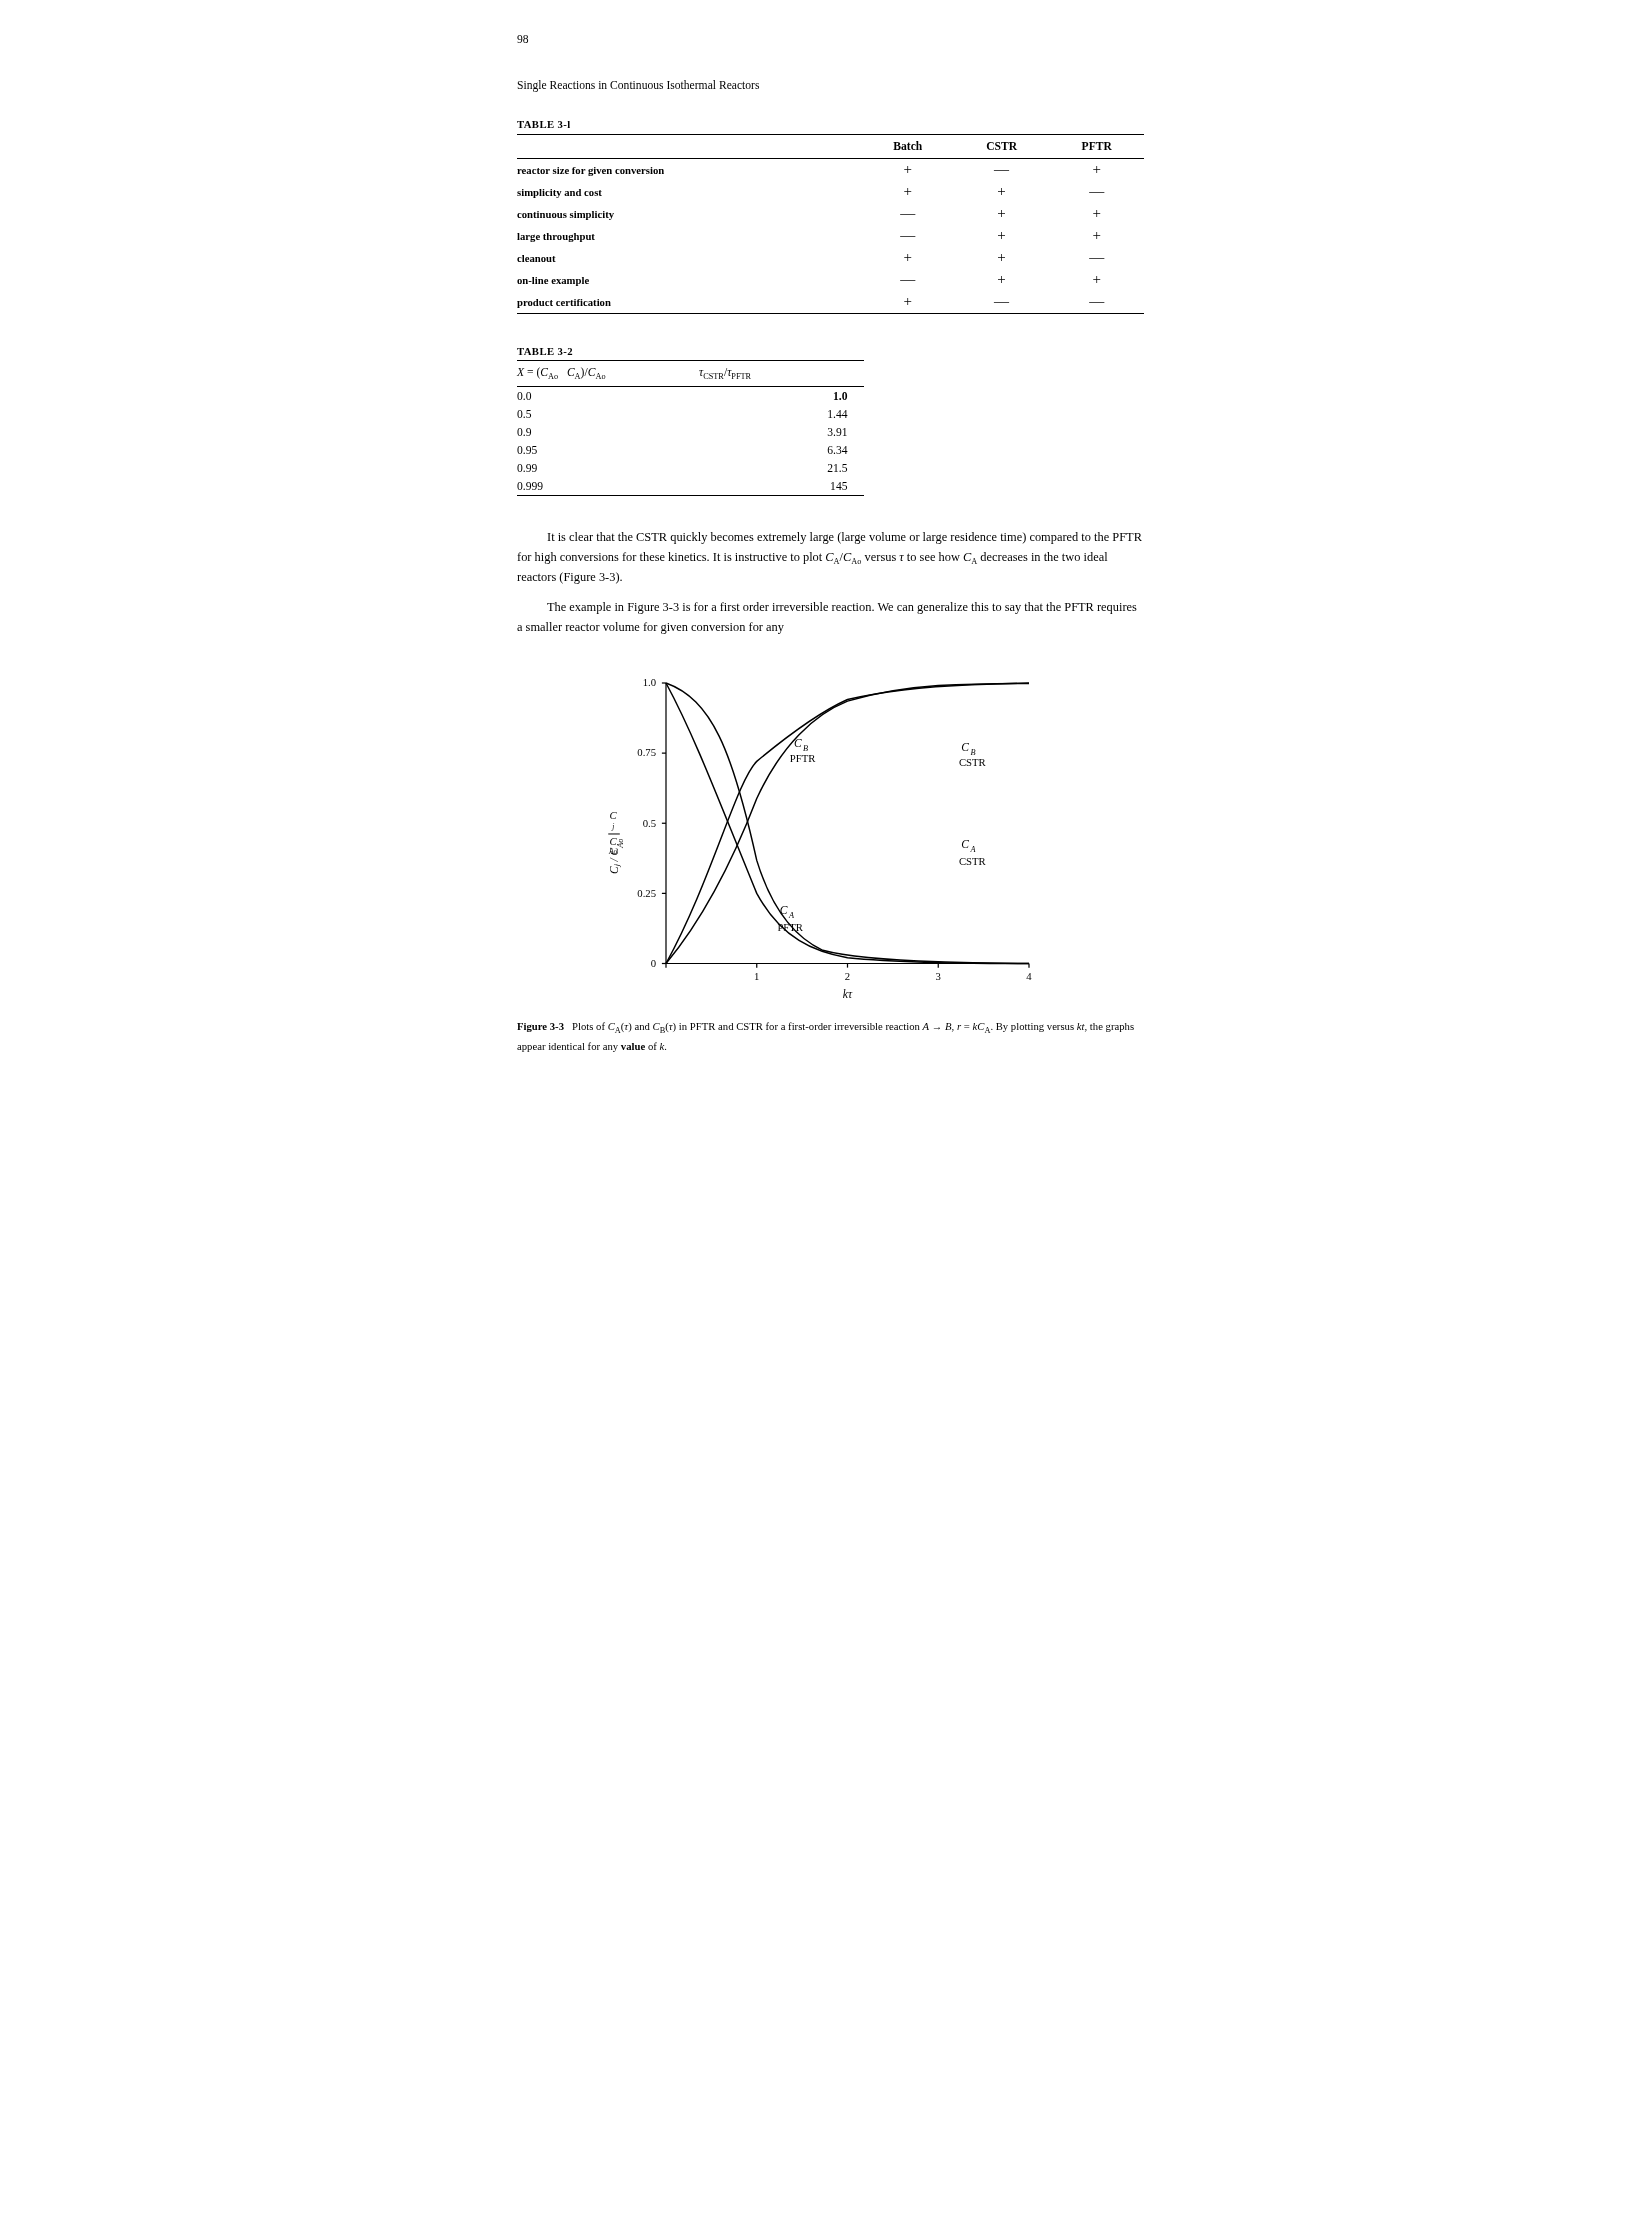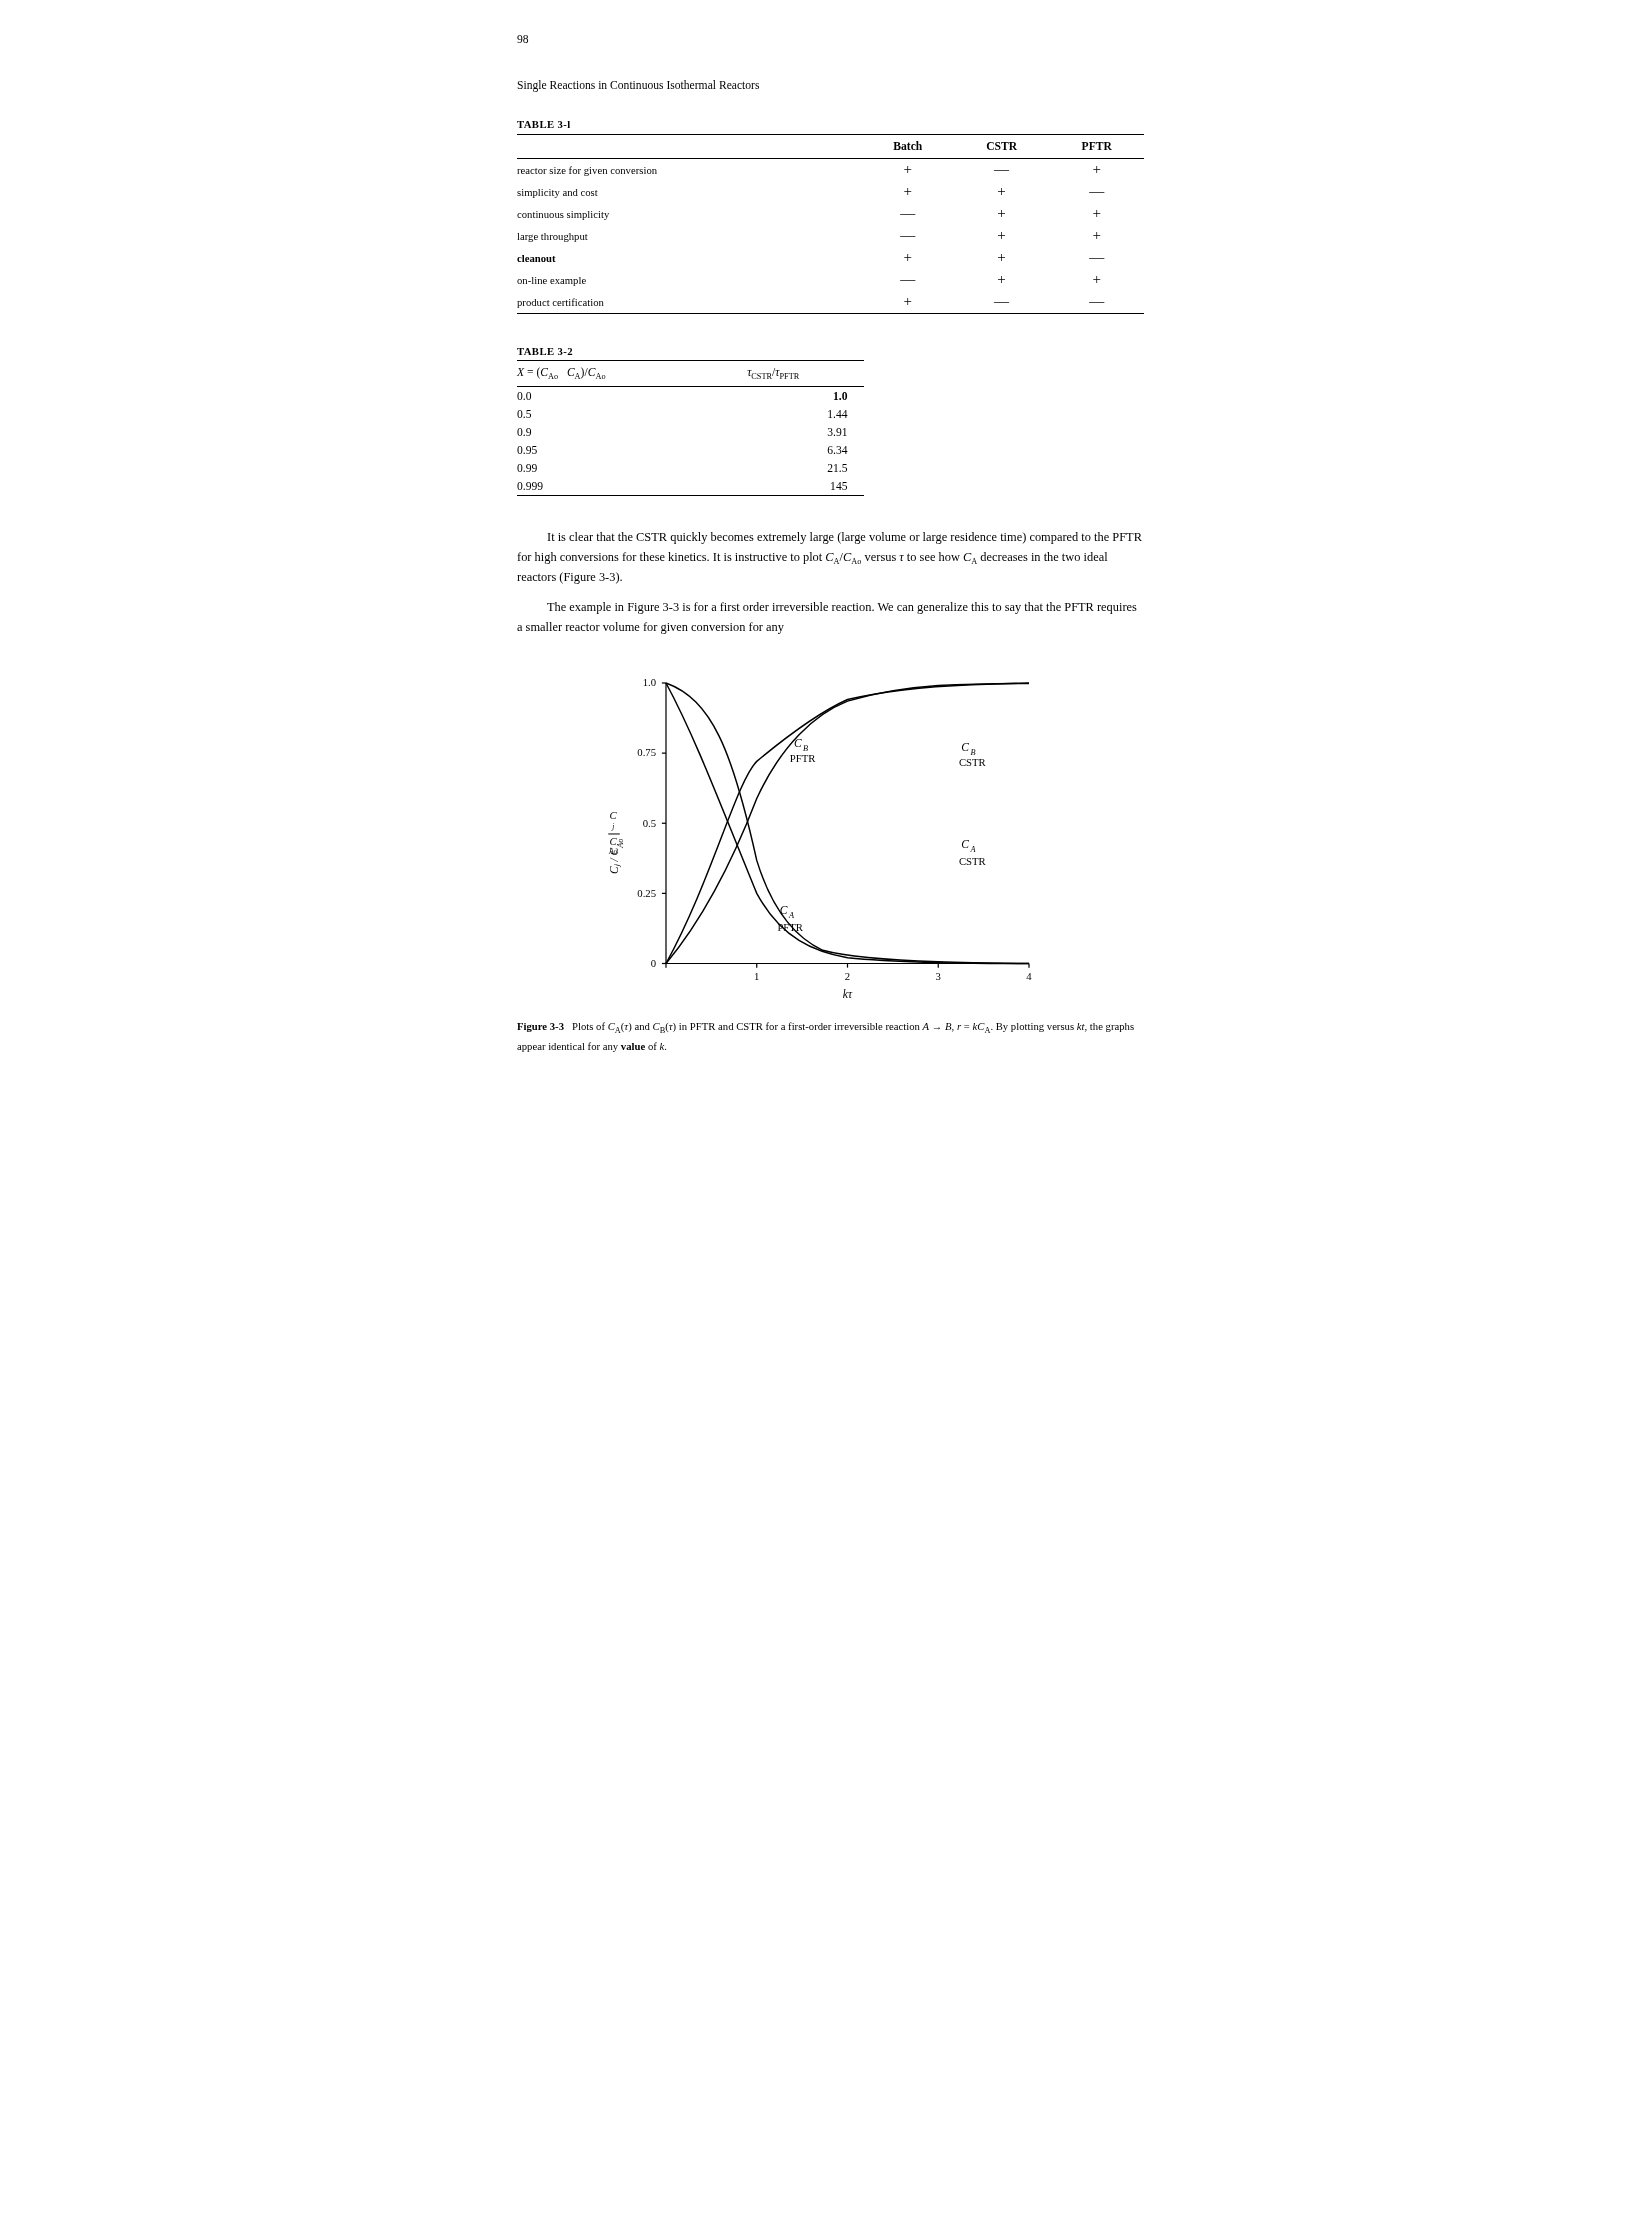--- a/index.html
+++ b/index.html
@@ -47,21 +47,21 @@
     }
     table.comparison th.col-label { text-align: left; }
     table.comparison td {
       padding: 2.5px 8.3px;
       text-align: center;
       font-size: 13.2px;
     }
     table.comparison td.row-label {
       text-align: left;
       font-size: 10.7px;
-      font-weight: normal;
+      font-weight: bold;
       padding-left: 0;
     }
     table.comparison td.row-label.bold { font-weight: bold; }
 
     
     table.residence {
       border-collapse: collapse;
       font-size: 11.6px;
       min-width: 347px;
     }
@@ -71,21 +71,21 @@
     }
     table.residence tfoot tr {
       border-top: 1.7px solid #000;
     }
     table.residence th {
       padding: 5px 13.2px 5px 0;
       text-align: left;
       font-weight: normal;
       font-size: 11.6px;
     }
-    table.residence th.right { text-align: center; padding-right: 16.5px; }
+    table.residence th.right { text-align: left; padding-right: 16.5px; }
     table.residence td {
       padding: 2.5px 13.2px 2.5px 0;
       font-size: 11.6px;
     }
     table.residence td.right { text-align: right; padding-right: 16.5px; }
 
     
     .body-text {
       font-size: 12.4px;
       line-height: 1.6;

